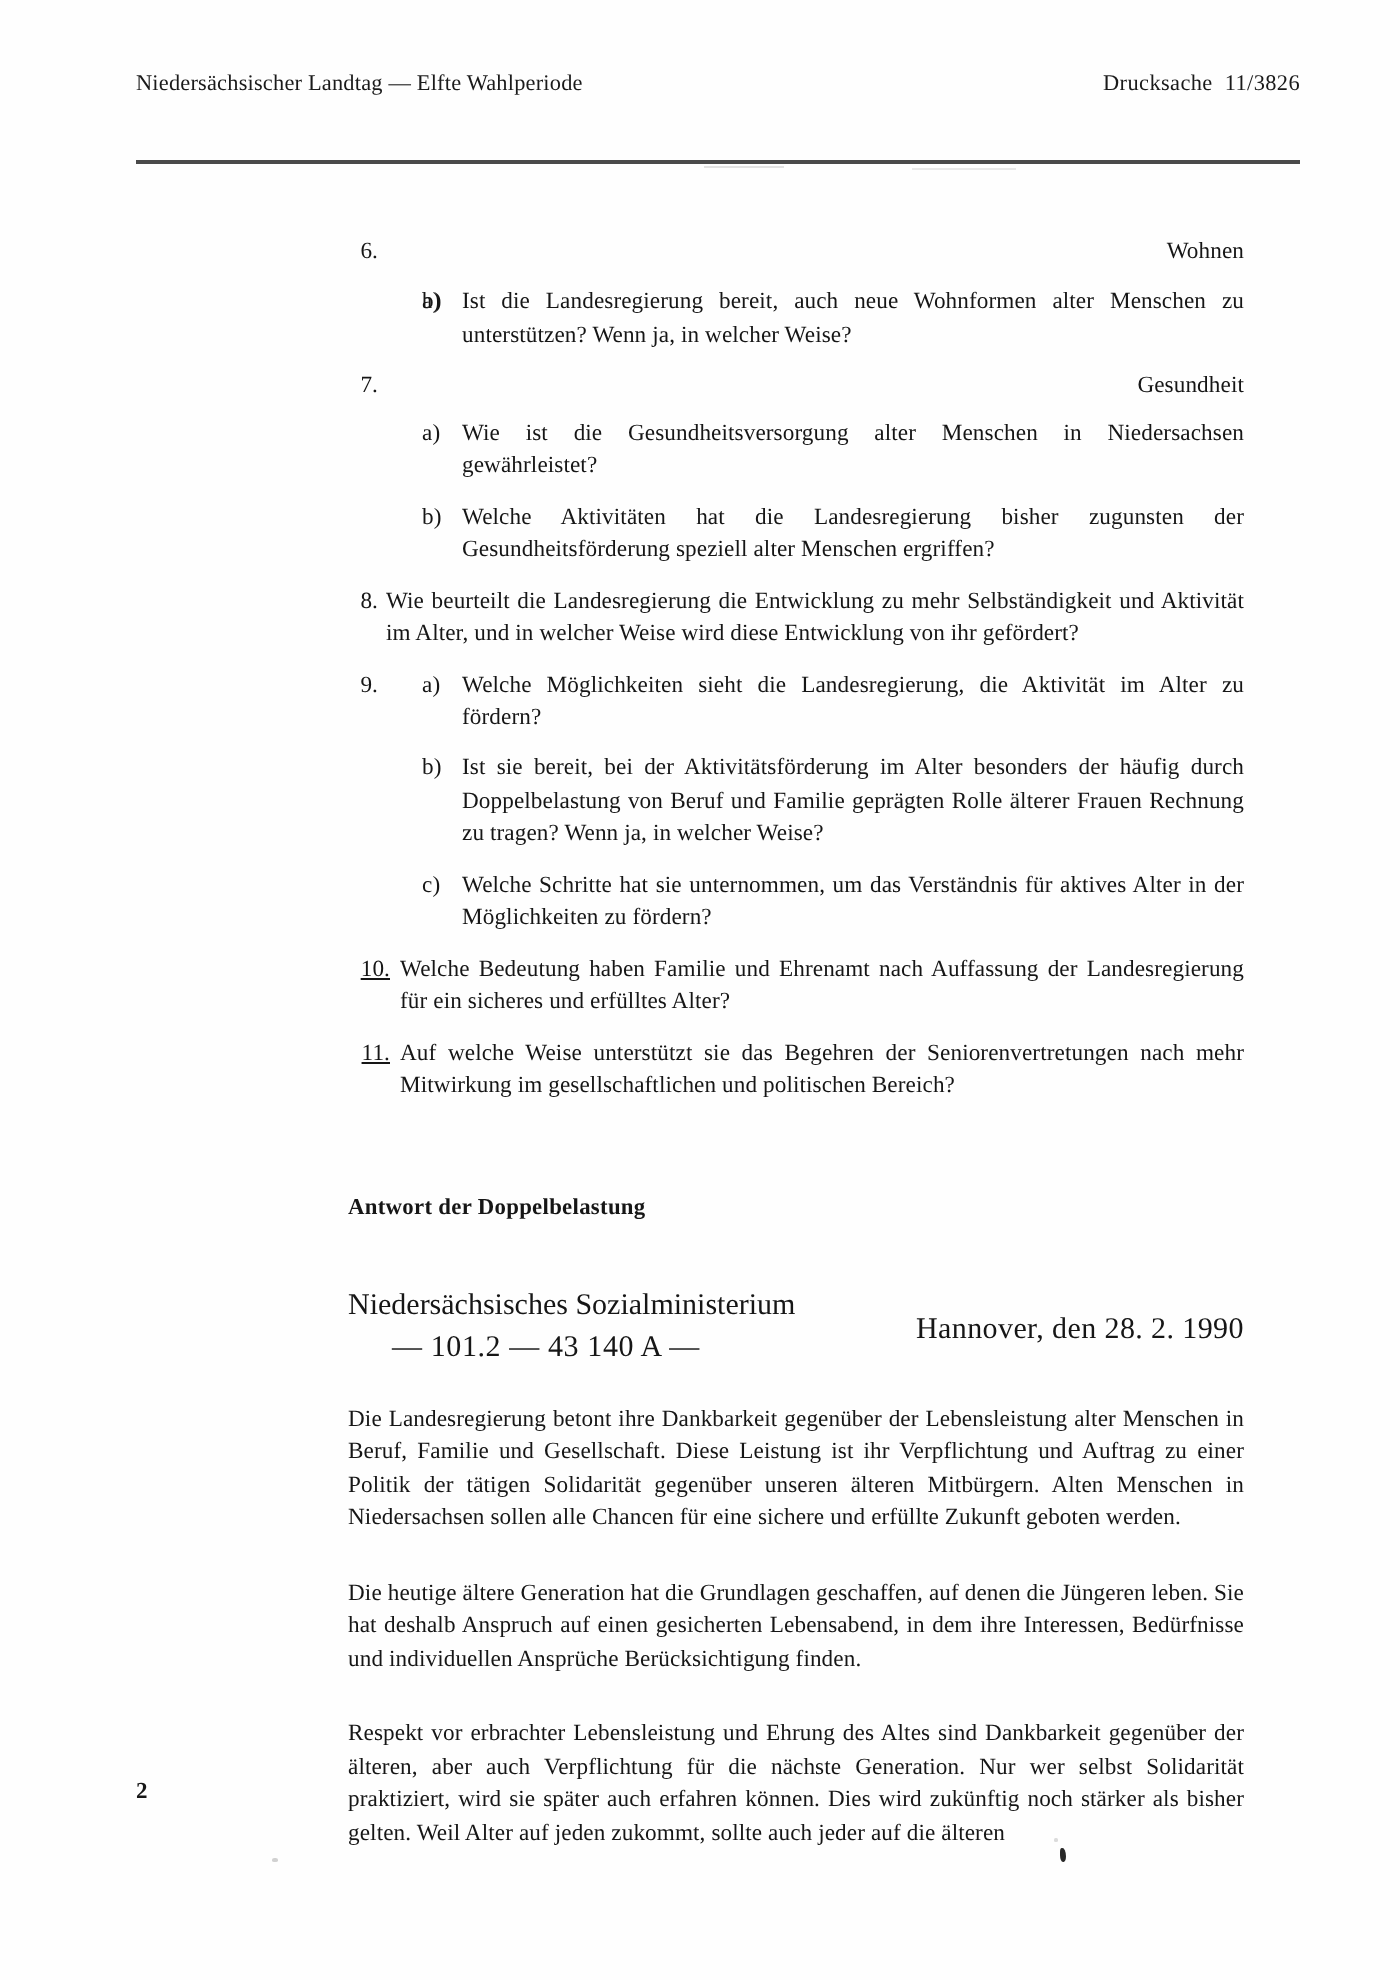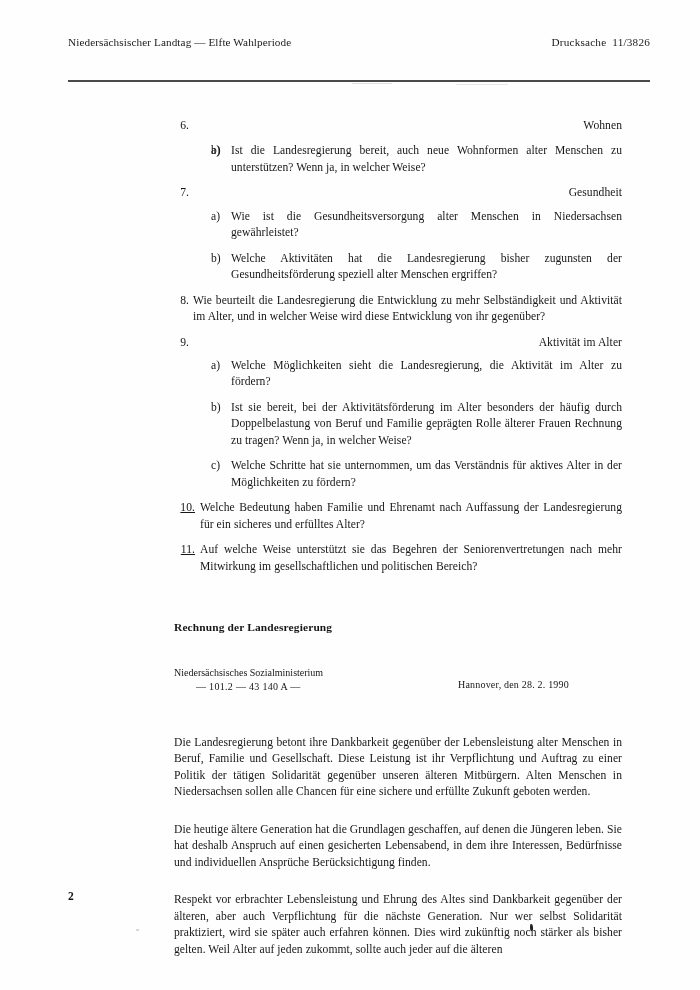--- a/index.html
+++ b/index.html
@@ -109,21 +109,21 @@
   .answer-title {
     margin-top: 46px;
     font-size: 11.4px;
     font-weight: bold;
     letter-spacing: .15px;
   }
 
   .ministry-row {
     margin-top: 33px;
     position: relative;
-    font-size: 10px;
+    font-size: 15px;
     line-height: 1.45;
   }
   .ministry-name { display: block; }
   .ministry-code {
     display: block;
     margin-left: 22px;
     letter-spacing: .3px;
   }
   .place-date {
     position: absolute;
@@ -133,21 +133,21 @@
     letter-spacing: .2px;
   }
 
   .para {
     margin-top: 21px;
     font-size: 11.6px;
     line-height: 1.42;
     text-align: justify;
     letter-spacing: .05px;
   }
-  .para.first { margin-top: 40px; }
+  .para.first { margin-top: 16px; }
 
   
   .folio {
     position: absolute;
     left: 68px;
     top: 890px;
     font-size: 11.5px;
     font-weight: bold;
   }
 
@@ -203,26 +203,25 @@
           </li>
           <li class="subitem">
             <span class="marker">b)</span>
             <span>Welche Aktivitäten hat die Landesregierung bisher zugunsten der Gesundheitsförderung speziell alter Menschen ergriffen?</span>
           </li>
         </ul>
       </li>
 
       <li class="qitem">
         <span class="marker">8.</span>
-        <span>Wie beurteilt die Landesregierung die Entwicklung zu mehr Selbständigkeit und Aktivität im Alter, und in welcher Weise wird diese Entwicklung von ihr gegenüber?</span>
+        <span>Wie beurteilt die Landesregierung die Entwicklung zu mehr Selbständigkeit und Aktivität im Alter, und in welcher Weise wird diese Entwicklung von ihr gefördert?</span>
       </li>
 
       <li class="qitem has-sub">
         <span class="marker">9.</span>
-        <div class="qhead">Aktivität im Alter</div>
         <ul class="sublist">
           <li class="subitem">
             <span class="marker">a)</span>
             <span>Welche Möglichkeiten sieht die Landesregierung, die Aktivität im Alter zu fördern?</span>
           </li>
           <li class="subitem">
             <span class="marker">b)</span>
             <span>Ist sie bereit, bei der Aktivitätsförderung im Alter besonders der häufig durch Doppelbelastung von Beruf und Familie geprägten Rolle älterer Frauen Rechnung zu tragen? Wenn ja, in welcher Weise?</span>
           </li>
           <li class="subitem">
@@ -237,21 +236,21 @@
         <span>Welche Bedeutung haben Familie und Ehrenamt nach Auffassung der Landesregierung für ein sicheres und erfülltes Alter?</span>
       </li>
 
       <li class="qitem wide">
         <span class="marker">11.</span>
         <span>Auf welche Weise unterstützt sie das Begehren der Seniorenvertretungen nach mehr Mitwirkung im gesellschaftlichen und politischen Bereich?</span>
       </li>
 
     </ul>
 
-    <div class="answer-title">Rechnung der Landesregierung</div>
+    <div class="answer-title">Antwort der Doppelbelastung</div>
 
     <div class="ministry-row">
       <span class="ministry-name">Niedersächsisches Sozialministerium</span>
       <span class="ministry-code">— 101.2 — 43 140 A —</span>
       <span class="place-date">Hannover, den 28. 2. 1990</span>
     </div>
 
     <p class="para first">Die Landesregierung betont ihre Dankbarkeit gegenüber der Lebensleistung alter Menschen in Beruf, Familie und Gesellschaft. Diese Leistung ist ihr Verpflichtung und Auftrag zu einer Politik der tätigen Solidarität gegenüber unseren älteren Mitbürgern. Alten Menschen in Niedersachsen sollen alle Chancen für eine sichere und erfüllte Zukunft geboten werden.</p>
     <p class="para">Die heutige ältere Generation hat die Grundlagen geschaffen, auf denen die Jüngeren leben. Sie hat deshalb Anspruch auf einen gesicherten Lebensabend, in dem ihre Interessen, Bedürfnisse und individuellen Ansprüche Berücksichtigung finden.</p>
     <p class="para">Respekt vor erbrachter Lebensleistung und Ehrung des Altes sind Dankbarkeit gegenüber der älteren, aber auch Verpflichtung für die nächste Generation. Nur wer selbst Solidarität praktiziert, wird sie später auch erfahren können. Dies wird zukünftig noch stärker als bisher gelten. Weil Alter auf jeden zukommt, sollte auch jeder auf die älteren</p>

